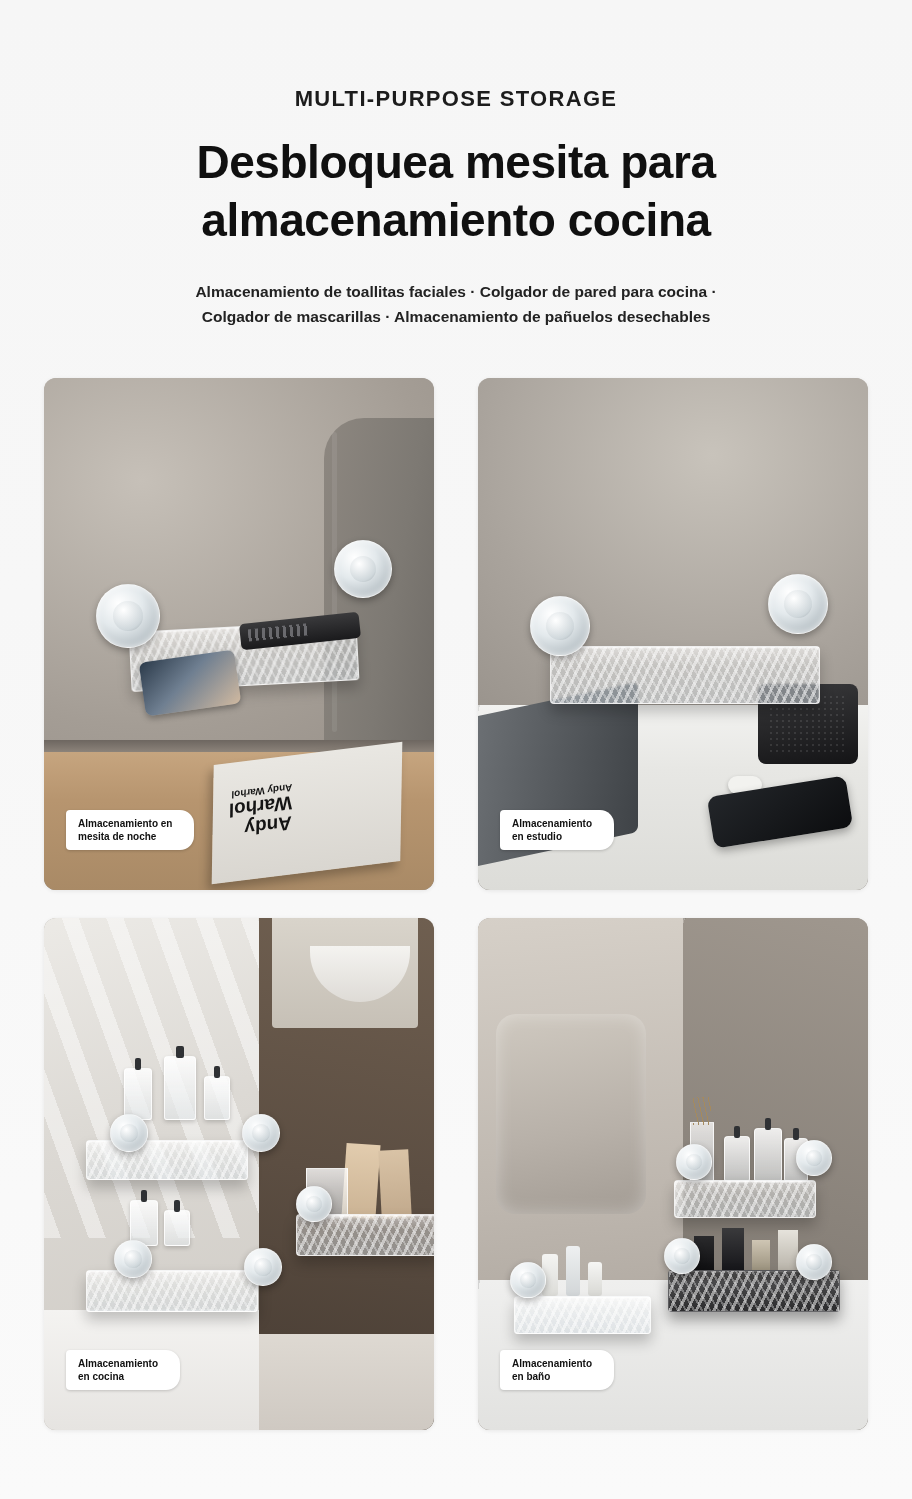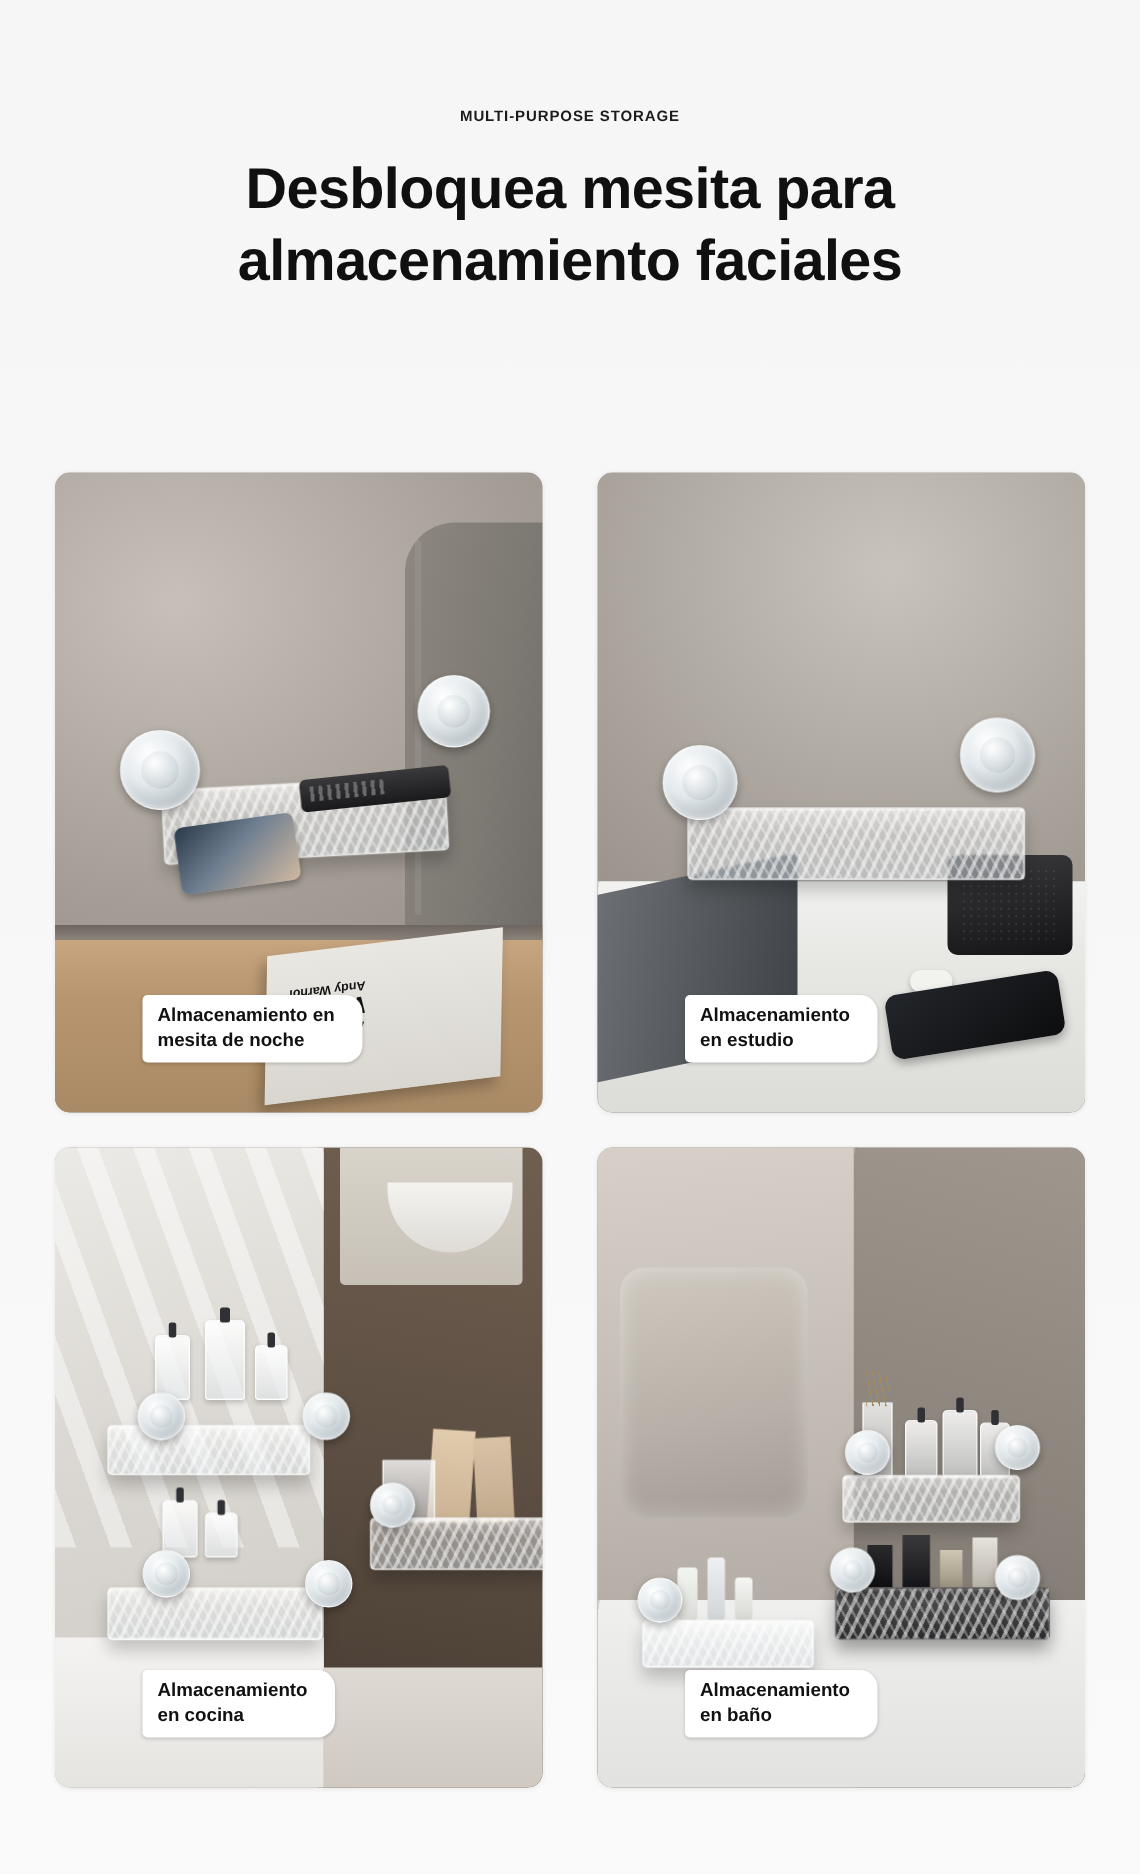--- a/index.html
+++ b/index.html
@@ -21,21 +21,21 @@
     background: linear-gradient(180deg, #f6f6f6 0%, #f7f7f7 40%, #fafafa 100%);
     position: relative;
   }
 
   
   .header {
     padding-top: 86px;
     text-align: center;
   }
   .eyebrow {
-    font-size: 12px;
+    font-size: 22px;
     font-weight: bold;
     letter-spacing: 0.06em;
     color: #1c1c1c;
   }
   .headline {
     margin-top: 22px;
     font-size: 46px;
     line-height: 1.25;
     font-weight: bold;
     letter-spacing: -0.01em;
@@ -70,27 +70,26 @@
     box-shadow: 0 1px 4px rgba(0,0,0,0.08);
   }
 
   .caption {
     position: absolute;
     left: 22px;
     bottom: 40px;
     background: #ffffff;
     border-radius: 4px 14px 14px 4px;
     padding: 7px 22px 7px 12px;
-    font-size: 15px;
+    font-size: 10px;
     line-height: 1.32;
     font-weight: bold;
     color: #111;
     box-shadow: 0 1px 3px rgba(0,0,0,0.18);
     white-space: pre-line;
-    margin-left: 48px;
   }
 
   
   .sc1 { background: linear-gradient(160deg,#b9b3ab 0%, #a9a29a 45%, #9c958d 100%); }
   .sc1 .wall {
     position: absolute; inset: 0;
     background: radial-gradient(120% 80% at 25% 20%, #c6c0b8 0%, #a49d95 60%, #938c85 100%);
   }
   .sc1 .headboard {
     position: absolute; right: 0; top: 40px; width: 110px; height: 340px;
@@ -385,22 +384,26 @@
 </style>
 </head>
 <body>
 
 <div class="page">
 
   <div class="header">
     <div class="eyebrow">MULTI-PURPOSE STORAGE</div>
     <h1 class="headline">
       <span>Desbloquea mesita para</span>
-      <span class="line2">almacenamiento faciales</span>
+      <span class="line2">almacenamiento cocina</span>
     </h1>
+    <div class="subcopy">
+      <span>Almacenamiento de toallitas faciales · Colgador de pared para cocina ·</span>
+      <span class="s2">Colgador de mascarillas · Almacenamiento de pañuelos desechables</span>
+    </div>
   </div>
 
   <div class="grid">
 
     <div class="card sc1">
       <div class="wall"></div>
       <div class="headboard"></div>
       <div class="table"></div>
       <div class="book">
         <div class="bt">Andy<br>Warhol<small>Andy Warhol</small></div>

